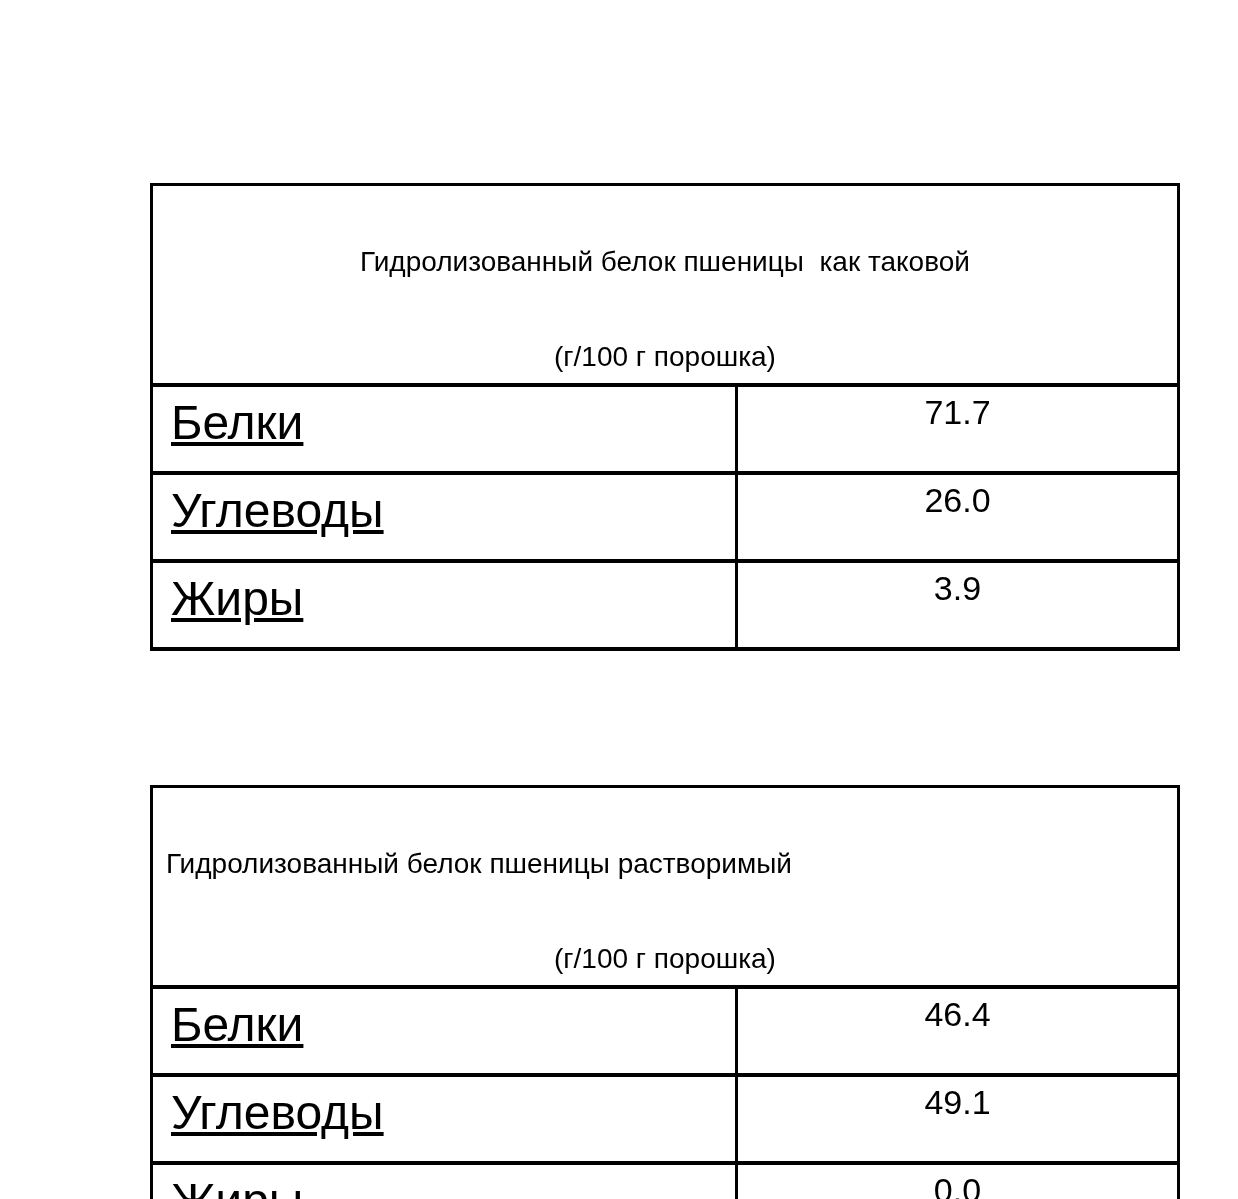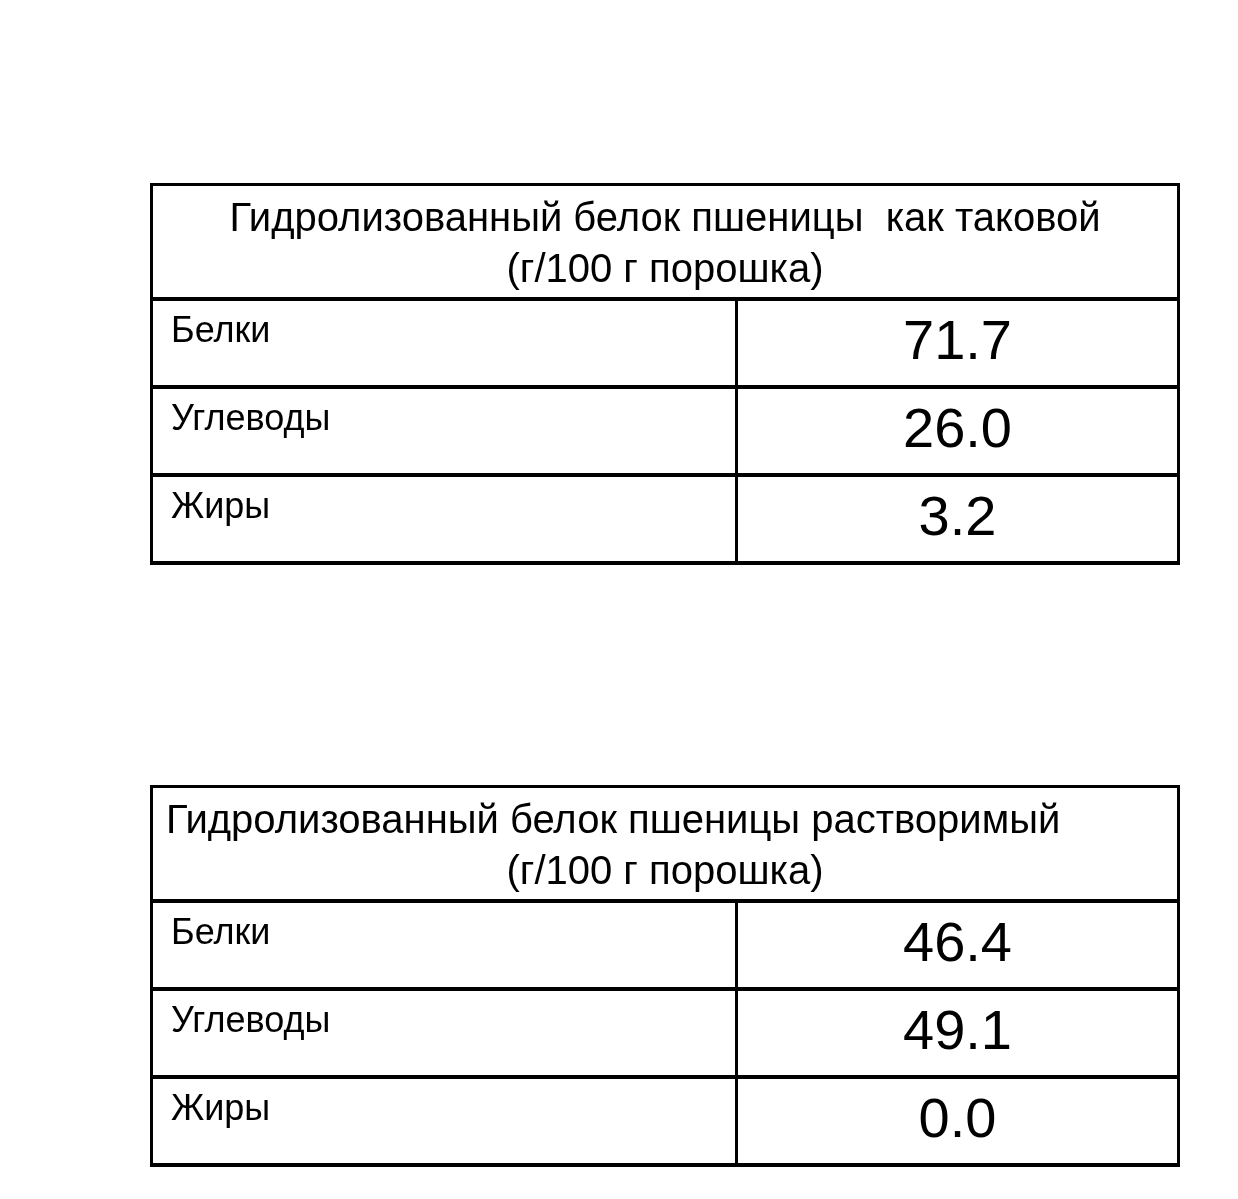--- a/index.html
+++ b/index.html
@@ -41,37 +41,39 @@
     vertical-align: top;
     overflow: hidden;
   }
   table.tbl tr.hdr td {
     border-bottom-width: 4px;
     height: 104px;
     padding-top: 6px;
   }
   .hdr-line {
     text-align: center;
-    font-size: 40px;
+    font-size: 28px;
     line-height: 51px;
     white-space: pre-wrap;
+    margin-top: 44px;
   }
   .hdr-line.left {
     text-align: left;
     padding-left: 12px;
   }
   table.tbl tr.row td { height: 76px; }
   table.tbl tr.row td.lbl {
     width: 564px;
-    font-size: 36px;
+    font-size: 48px;
     padding: 8px 0 0 18px;
+    text-decoration: underline;
   }
   table.tbl tr.row td.val {
     width: 437px;
-    font-size: 56px;
+    font-size: 34px;
     text-align: center;
     padding-top: 6px;
   }
   table.tbl tr.row td { border-top-width: 4px; border-bottom-width: 4px; }
 </style>
 </head>
 <body>
 
 <div class="page">
 
@@ -87,21 +89,21 @@
       <tr class="row">
         <td class="lbl">Белки</td>
         <td class="val">71.7</td>
       </tr>
       <tr class="row">
         <td class="lbl">Углеводы</td>
         <td class="val">26.0</td>
       </tr>
       <tr class="row">
         <td class="lbl">Жиры</td>
-        <td class="val">3.2</td>
+        <td class="val">3.9</td>
       </tr>
     </tbody>
   </table>
 
 
   <table class="tbl" id="tbl-b">
     <tbody>
       <tr class="hdr">
         <td colspan="2">
           <div class="hdr-line left">Гидролизованный белок пшеницы растворимый</div>

